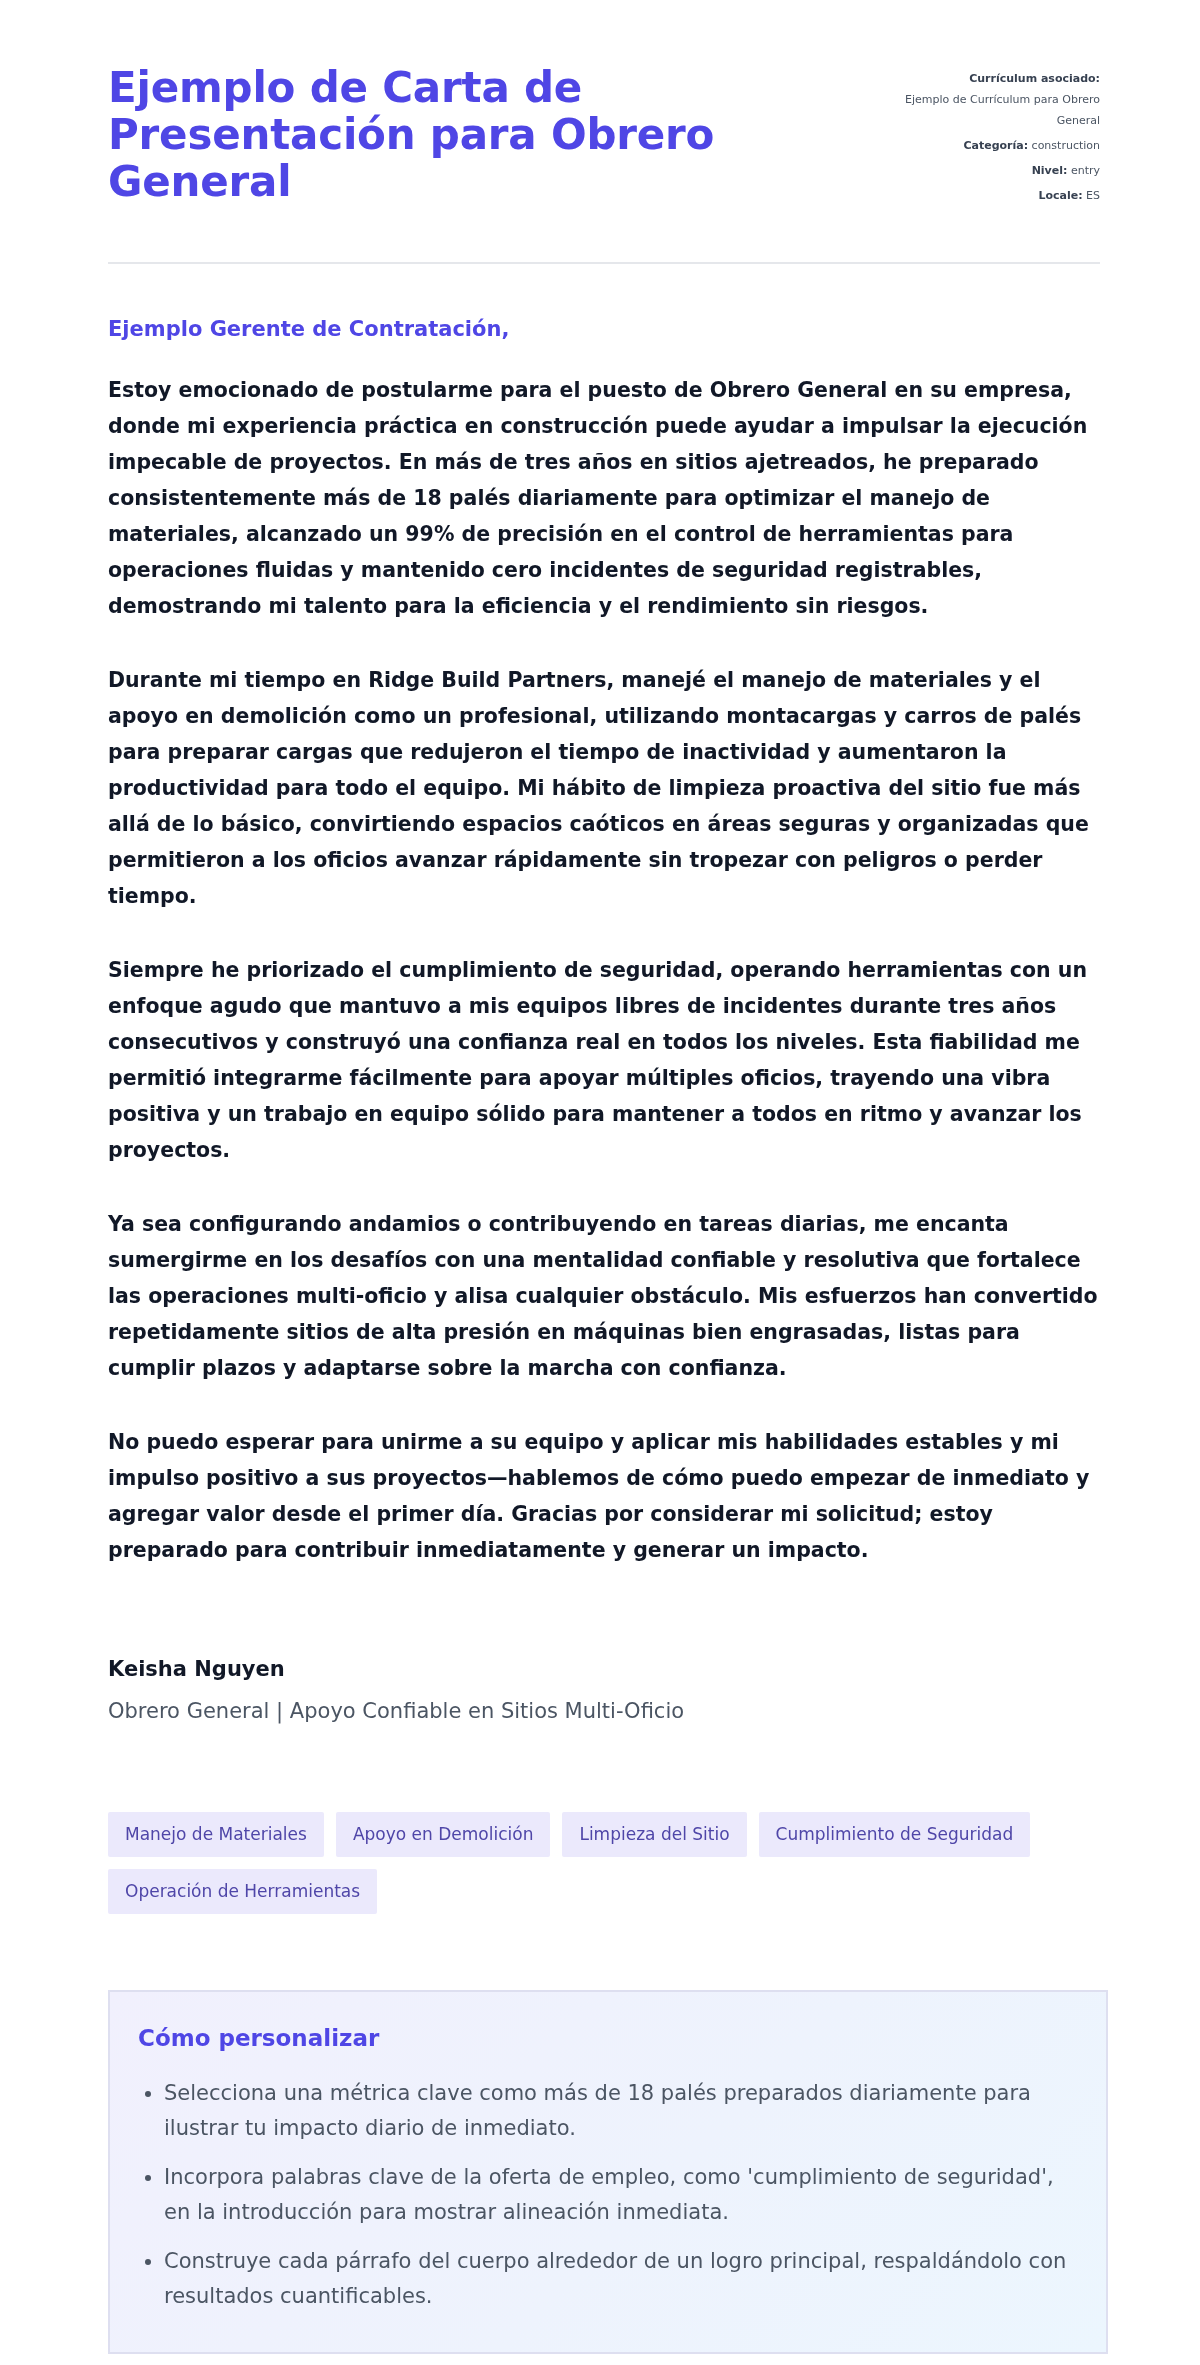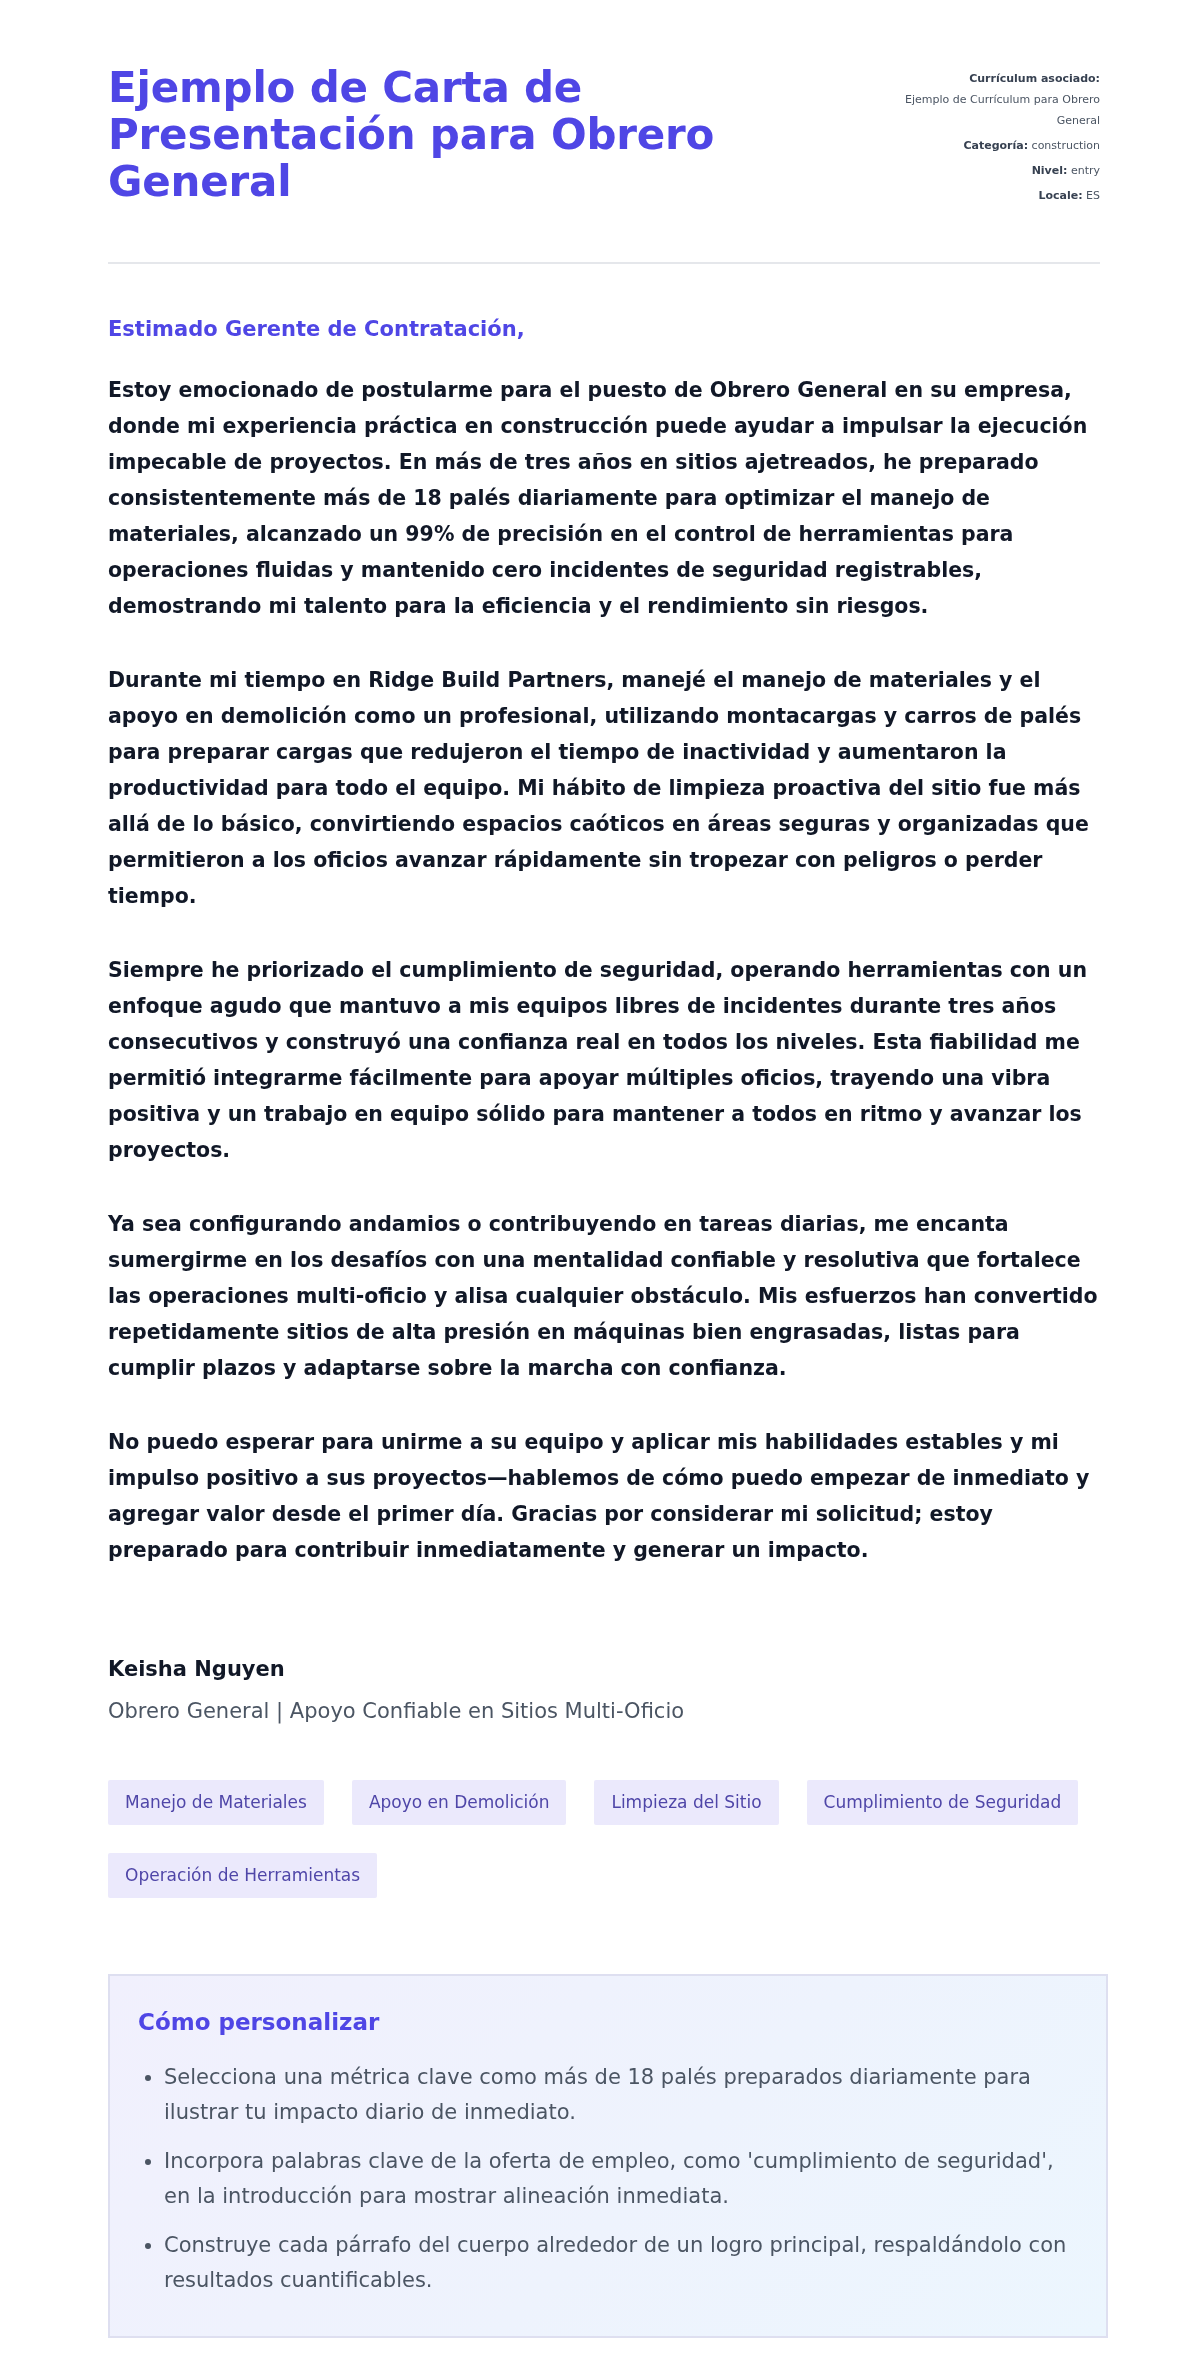--- a/index.html
+++ b/index.html
@@ -84,22 +84,22 @@
   }
   .sig-role {
     margin-top: 16px;
     font-size: 21px;
     line-height: 26px;
     color: #4b5563;
   }
   .tags {
     display: flex;
     flex-wrap: wrap;
-    gap: 28px;
-    margin-top: 56px;
+    gap: 12px;
+    margin-top: 88px;
     width: 1000px;
   }
   .tag {
     background: #ebe9fc;
     color: #4f46a8;
     font-size: 17px;
     line-height: 21px;
     padding: 12px 17px;
     border-radius: 2px;
   }
@@ -151,21 +151,21 @@
         <b>Nivel:</b>
         <span>entry</span>
       </div>
       <div class="row">
         <b>Locale:</b>
         <span>ES</span>
       </div>
     </div>
   </header>
 
-  <h3 class="salutation">Estimado Gerente de Contratación,</h3>
+  <h3 class="salutation">Ejemplo Gerente de Contratación,</h3>
 
   <section class="body-text">
     <p>Estoy emocionado de postularme para el puesto de Obrero General en su empresa, donde mi experiencia práctica en construcción puede ayudar a impulsar la ejecución impecable de proyectos. En más de tres años en sitios ajetreados, he preparado consistentemente más de 18 palés diariamente para optimizar el manejo de materiales, alcanzado un 99% de precisión en el control de herramientas para operaciones fluidas y mantenido cero incidentes de seguridad registrables, demostrando mi talento para la eficiencia y el rendimiento sin riesgos.</p>
     <p>Durante mi tiempo en Ridge Build Partners, manejé el manejo de materiales y el apoyo en demolición como un profesional, utilizando montacargas y carros de palés para preparar cargas que redujeron el tiempo de inactividad y aumentaron la productividad para todo el equipo. Mi hábito de limpieza proactiva del sitio fue más allá de lo básico, convirtiendo espacios caóticos en áreas seguras y organizadas que permitieron a los oficios avanzar rápidamente sin tropezar con peligros o perder tiempo.</p>
     <p>Siempre he priorizado el cumplimiento de seguridad, operando herramientas con un enfoque agudo que mantuvo a mis equipos libres de incidentes durante tres años consecutivos y construyó una confianza real en todos los niveles. Esta fiabilidad me permitió integrarme fácilmente para apoyar múltiples oficios, trayendo una vibra positiva y un trabajo en equipo sólido para mantener a todos en ritmo y avanzar los proyectos.</p>
     <p>Ya sea configurando andamios o contribuyendo en tareas diarias, me encanta sumergirme en los desafíos con una mentalidad confiable y resolutiva que fortalece las operaciones multi-oficio y alisa cualquier obstáculo. Mis esfuerzos han convertido repetidamente sitios de alta presión en máquinas bien engrasadas, listas para cumplir plazos y adaptarse sobre la marcha con confianza.</p>
     <p>No puedo esperar para unirme a su equipo y aplicar mis habilidades estables y mi impulso positivo a sus proyectos—hablemos de cómo puedo empezar de inmediato y agregar valor desde el primer día. Gracias por considerar mi solicitud; estoy preparado para contribuir inmediatamente y generar un impacto.</p>
   </section>
 
   <section class="signature">

